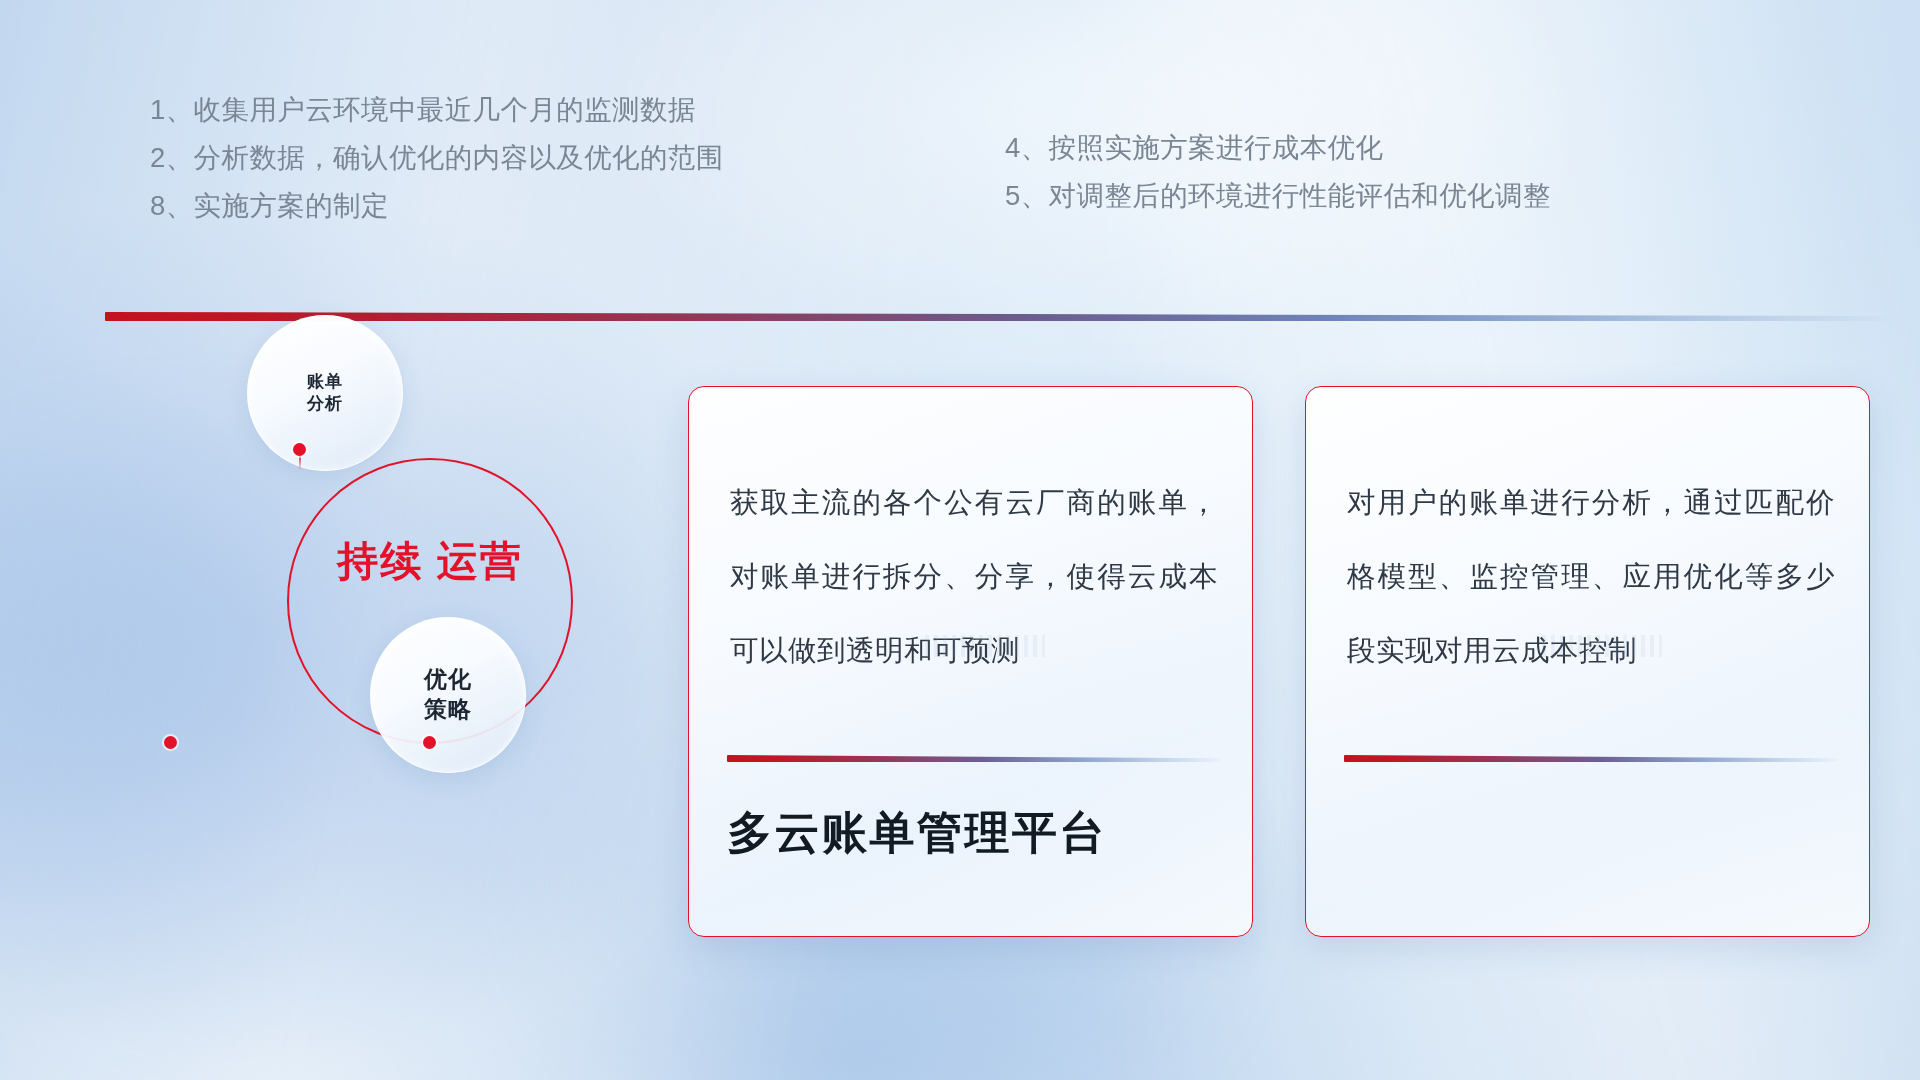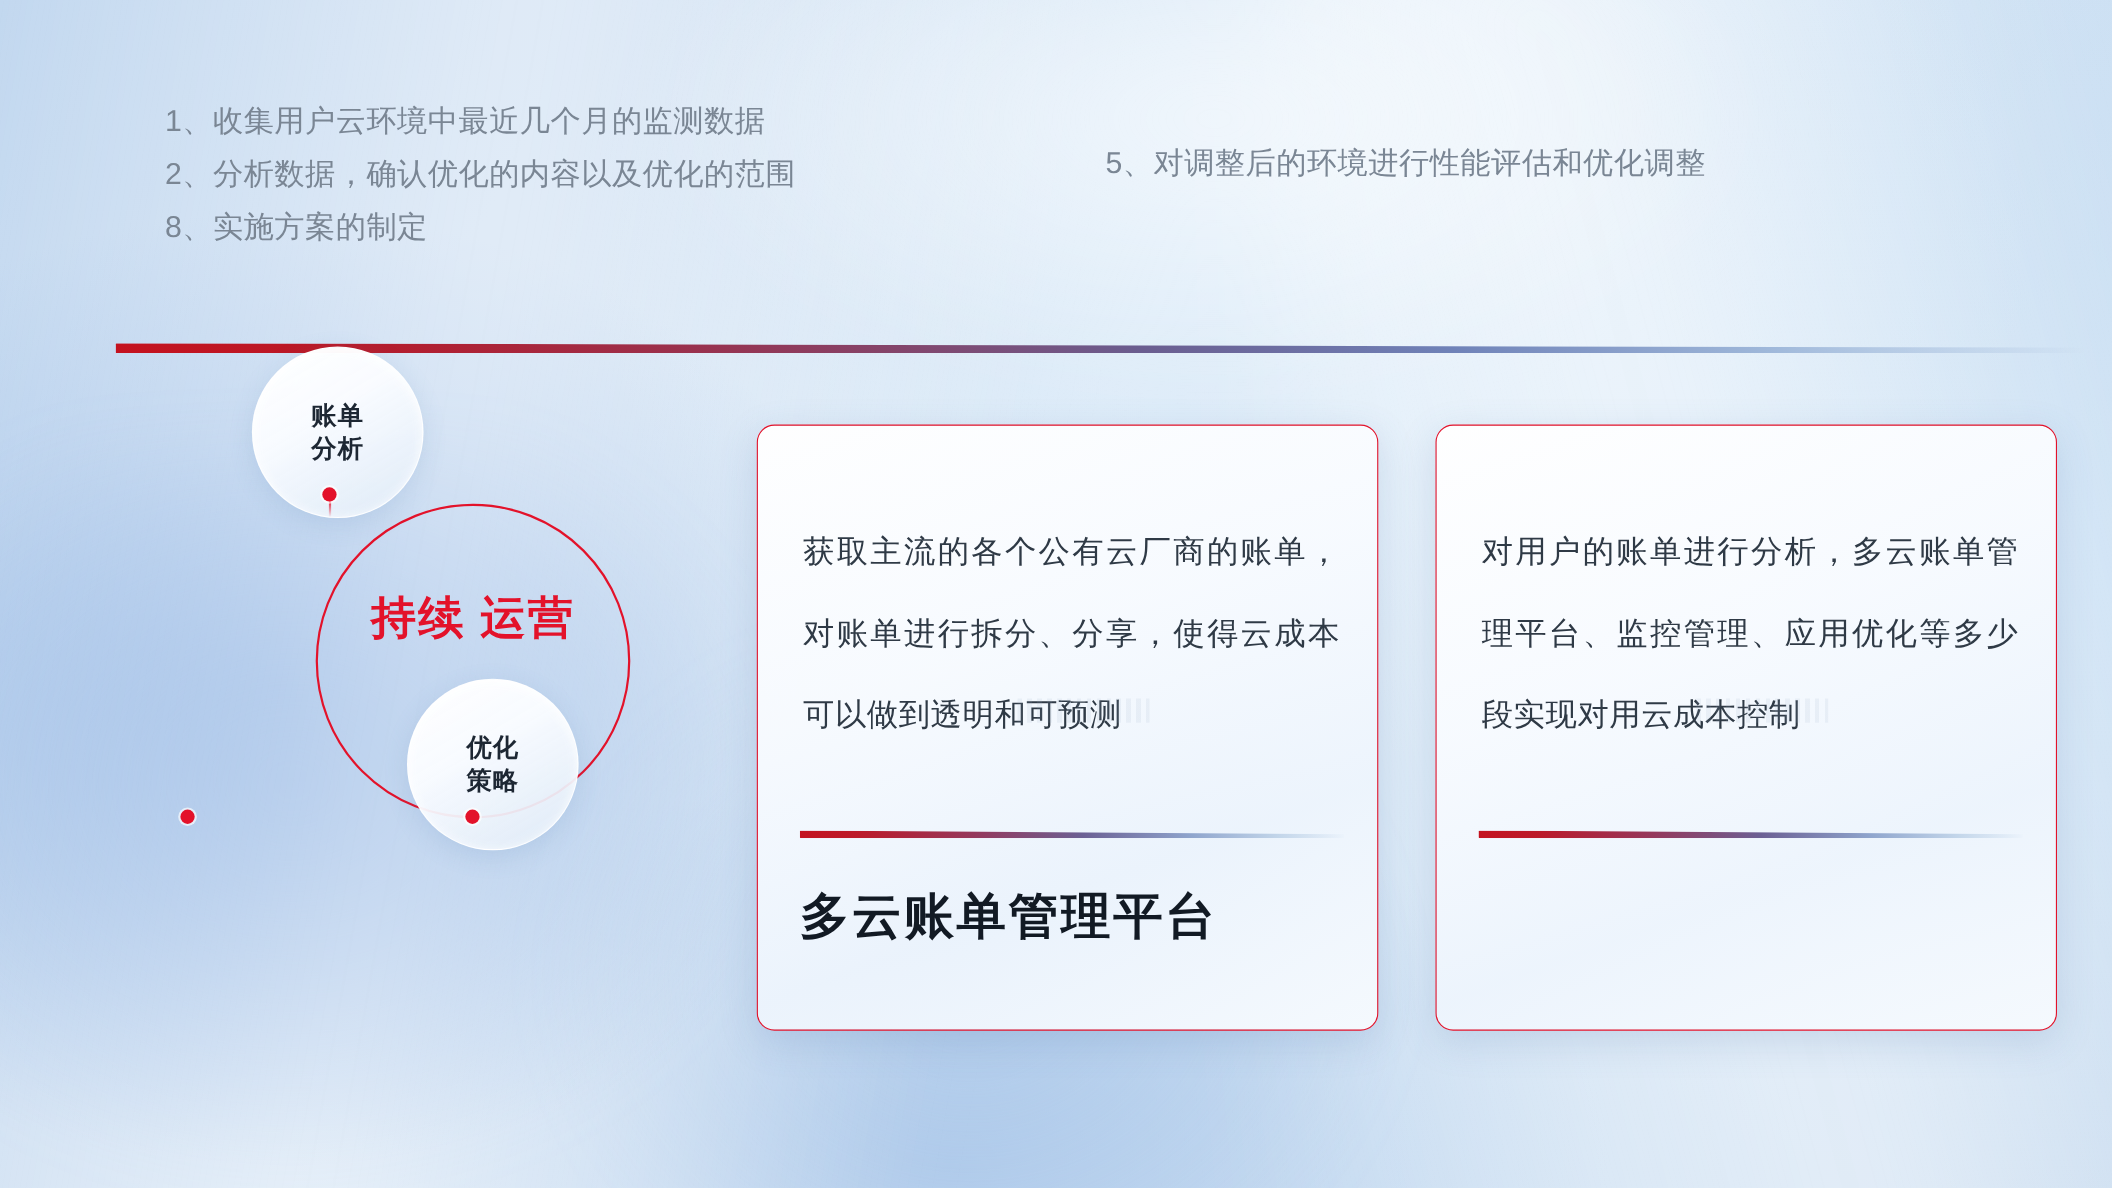--- a/index.html
+++ b/index.html
@@ -88,21 +88,21 @@
     position:absolute; border-radius:50%;
     background:
       linear-gradient(150deg, rgba(255,255,255,0.99) 0%, rgba(250,252,255,0.96) 40%, rgba(236,243,251,0.93) 72%, rgba(224,235,248,0.9) 100%);
     border:1.2px solid rgba(255,255,255,0.9);
     box-shadow:0 6px 22px rgba(90,130,180,0.16), inset 0 2px 10px rgba(255,255,255,0.9);
     display:flex; flex-direction:column;
     align-items:center; justify-content:center;
     color:#1d2733; font-weight:700; letter-spacing:1px;
   }
   .bubble span { display:block; line-height:1.30; }
-  .bubble-top  { left:139px; top:-40px;  width:156px; height:156px; font-size:23px;text-align:center; }
+  .bubble-top  { left:157px; top:-40px;  width:156px; height:156px; font-size:17px;text-align:center; }
   .bubble-left { left:8px;   top:262px;  width:156px; height:156px; font-size:23px; }
   .bubble-right{ left:280px; top:262px;  width:156px; height:156px; font-size:23px; }
 
   .center-label {
     position:absolute; left:197px; top:180px; width:286px;
     text-align:center; color:#e3122a;
     font-size:41px; font-weight:900; line-height:1.30; letter-spacing:2px;
   }
   .node-dot {
     position:absolute; width:13px; height:13px; border-radius:50%;
@@ -168,20 +168,21 @@
 
 <div id="header-bullets">
 
   <div class="bullet-col left">
     <div class="bullet-line">1、收集用户云环境中最近几个月的监测数据</div>
     <div class="bullet-line">2、分析数据，确认优化的内容以及优化的范围</div>
     <div class="bullet-line">8、实施方案的制定</div>
   </div>
 
   <div class="bullet-col right">
+    <div class="bullet-line">4、按照实施方案进行成本优化</div>
     <div class="bullet-line">5、对调整后的环境进行性能评估和优化调整</div>
   </div>
 
 </div>
 
 <div id="header-rule">
   <div class="rule-fill"></div>
 </div>
 
 <div id="circle-diagram">
@@ -214,18 +215,18 @@
 <div id="cards">
 
   <div class="card card-1">
     <div class="card-body">获取主流的各个公有云厂商的账单，对账单进行拆分、分享，使得云成本可以做到透明和可预测</div>
     <div class="card-ghost"></div>
     <div class="card-divider"></div>
     <div class="card-title">多云账单管理平台</div>
   </div>
 
   <div class="card card-2">
-    <div class="card-body">对用户的账单进行分析，多云账单管理平台、监控管理、应用优化等多少段实现对用云成本控制</div>
+    <div class="card-body">对用户的账单进行分析，通过匹配价格模型、监控管理、应用优化等多少段实现对用云成本控制</div>
     <div class="card-ghost"></div>
     <div class="card-divider"></div>
   </div>
 
 </div>
 
 </body></html>

